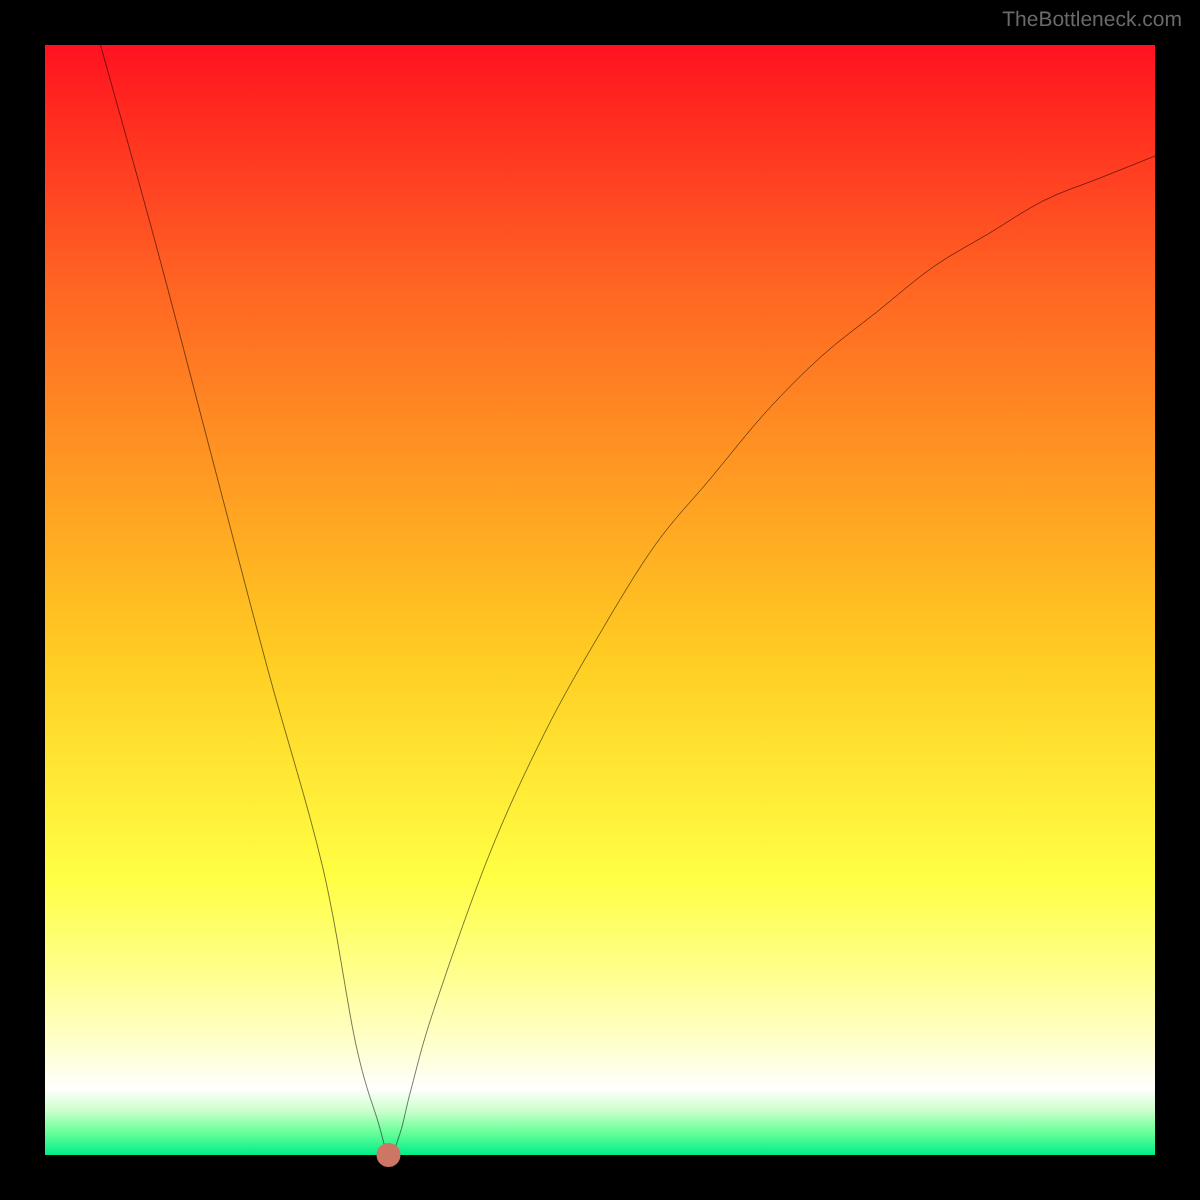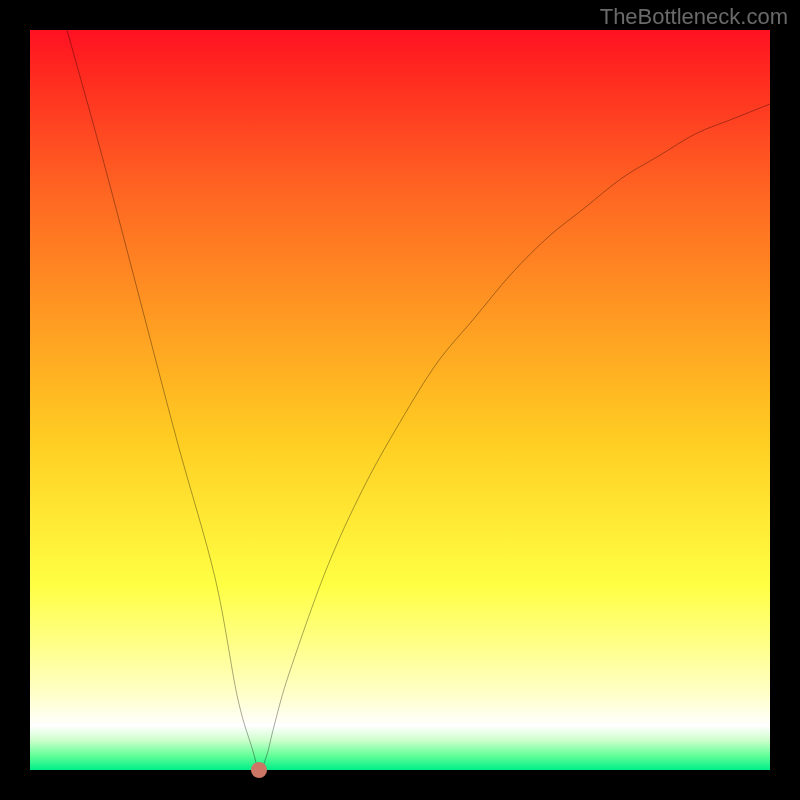--- a/index.html
+++ b/index.html
@@ -9,21 +9,21 @@
     height: 800px;
     background: #000;
     position: relative;
     font-family: Arial, sans-serif;
   }
   .watermark {
     position: absolute;
     top: 4px;
     right: 12px;
     color: #6a6a6a;
-    font-size: 22px;
+    font-size: 14px;
     font-weight: 500;
     z-index: 10;
   }
   .plot-area {
     position: absolute;
     left: 30px;
     top: 30px;
     width: 740px;
     height: 740px;
     background: linear-gradient(to bottom,

